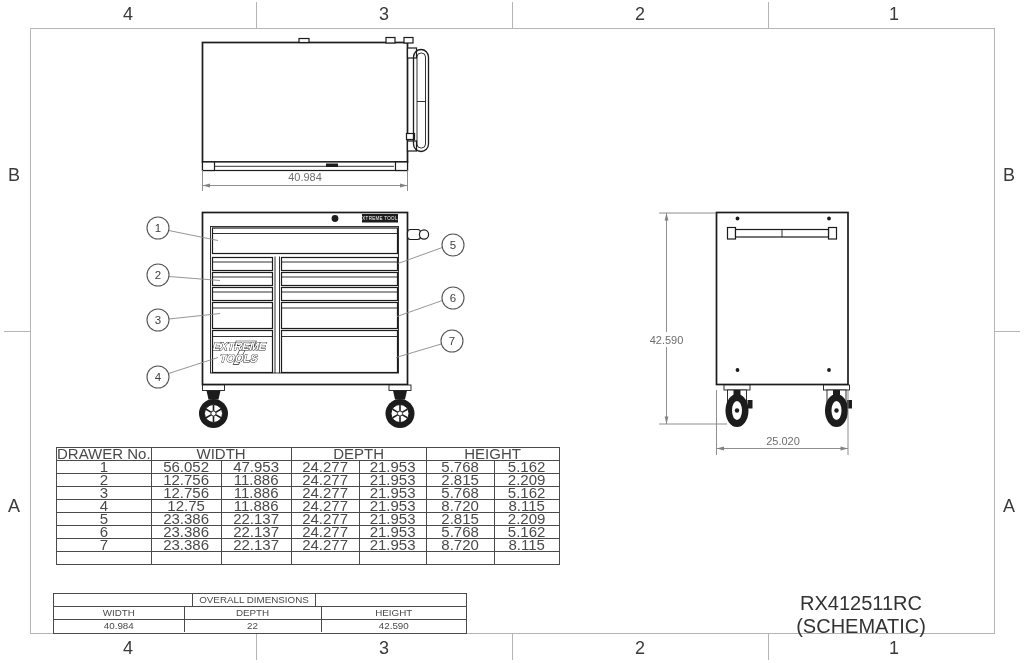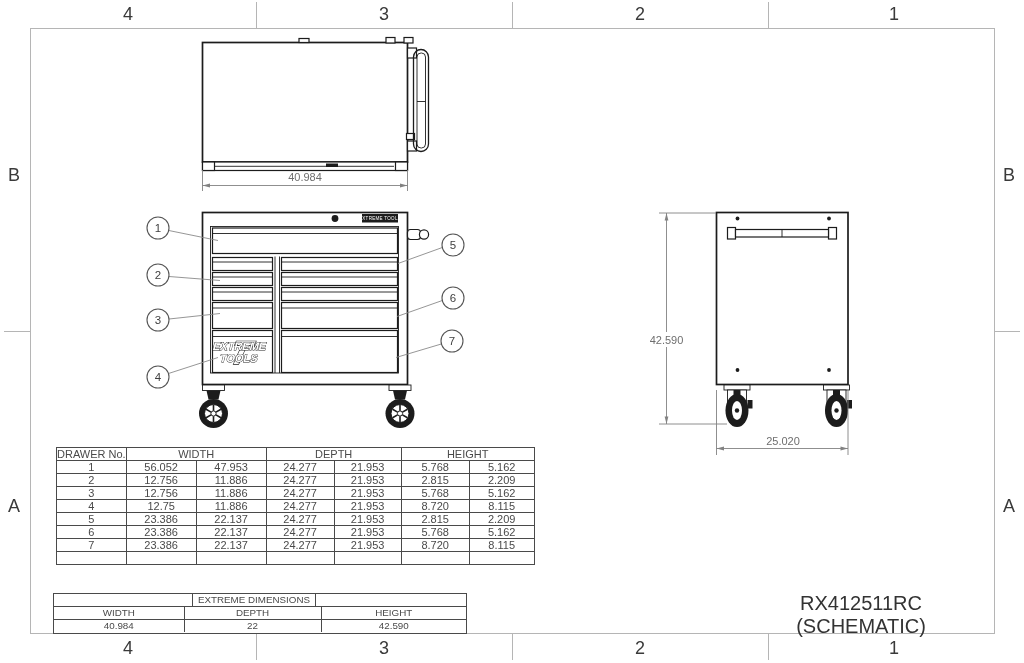--- a/index.html
+++ b/index.html
@@ -24,21 +24,21 @@
   .dimtxt{fill:#6e6e6e;font-size:11px;text-anchor:middle;}
   .leader{stroke:#8a8a8a;stroke-width:0.9;}
   .callout-circle{fill:#fff;stroke:#555;stroke-width:1.1;}
   .callout-num{fill:#3f3f3f;font-size:11.5px;text-anchor:middle;}
   .badge-t{fill:#fff;font-size:4.5px;text-anchor:middle;letter-spacing:.3px;}
   .logo-t{font-size:33px;font-weight:bold;font-style:italic;fill:#fff;stroke:#1c1c1c;stroke-width:1.3;paint-order:stroke;}
   .logo-w{font-size:11px;font-weight:bold;fill:#fff;stroke:#1c1c1c;stroke-width:.85;paint-order:stroke;}
 
   
   table.dim-table{position:absolute;left:56px;top:447px;border-collapse:collapse;
-        table-layout:fixed;font-size:11px;color:#4a4a4a;}
+        table-layout:fixed;font-size:15px;color:#4a4a4a;}
   table.dim-table td{border:1px solid #4a4a4a;text-align:center;padding:0;
         height:12px;line-height:12px;overflow:hidden;white-space:nowrap;}
 
   
   .ov-box{position:absolute;left:53px;top:593px;width:412px;height:39px;
         border:1px solid #4a4a4a;font-size:9.8px;color:#4a4a4a;}
   .ov-title{position:absolute;left:138px;top:0;width:122px;height:12px;
         line-height:12px;text-align:center;
         border-left:1px solid #4a4a4a;border-right:1px solid #4a4a4a;}
   table.ov-grid{position:absolute;left:0;top:12px;width:412px;
@@ -351,21 +351,21 @@
         <td></td>
         <td></td>
         <td></td>
         <td></td>
         <td></td>
       </tr>
     </tbody>
   </table>
 
   <div class="ov-box">
-    <div class="ov-title">EXTREME DIMENSIONS</div>
+    <div class="ov-title">OVERALL DIMENSIONS</div>
     <table class="ov-grid">
       <colgroup>
           <col style="width:130px">
           <col style="width:137px">
           <col style="width:145px">
         </colgroup>
       <tbody>
           <tr>
         <td>WIDTH</td>
         <td>DEPTH</td>

